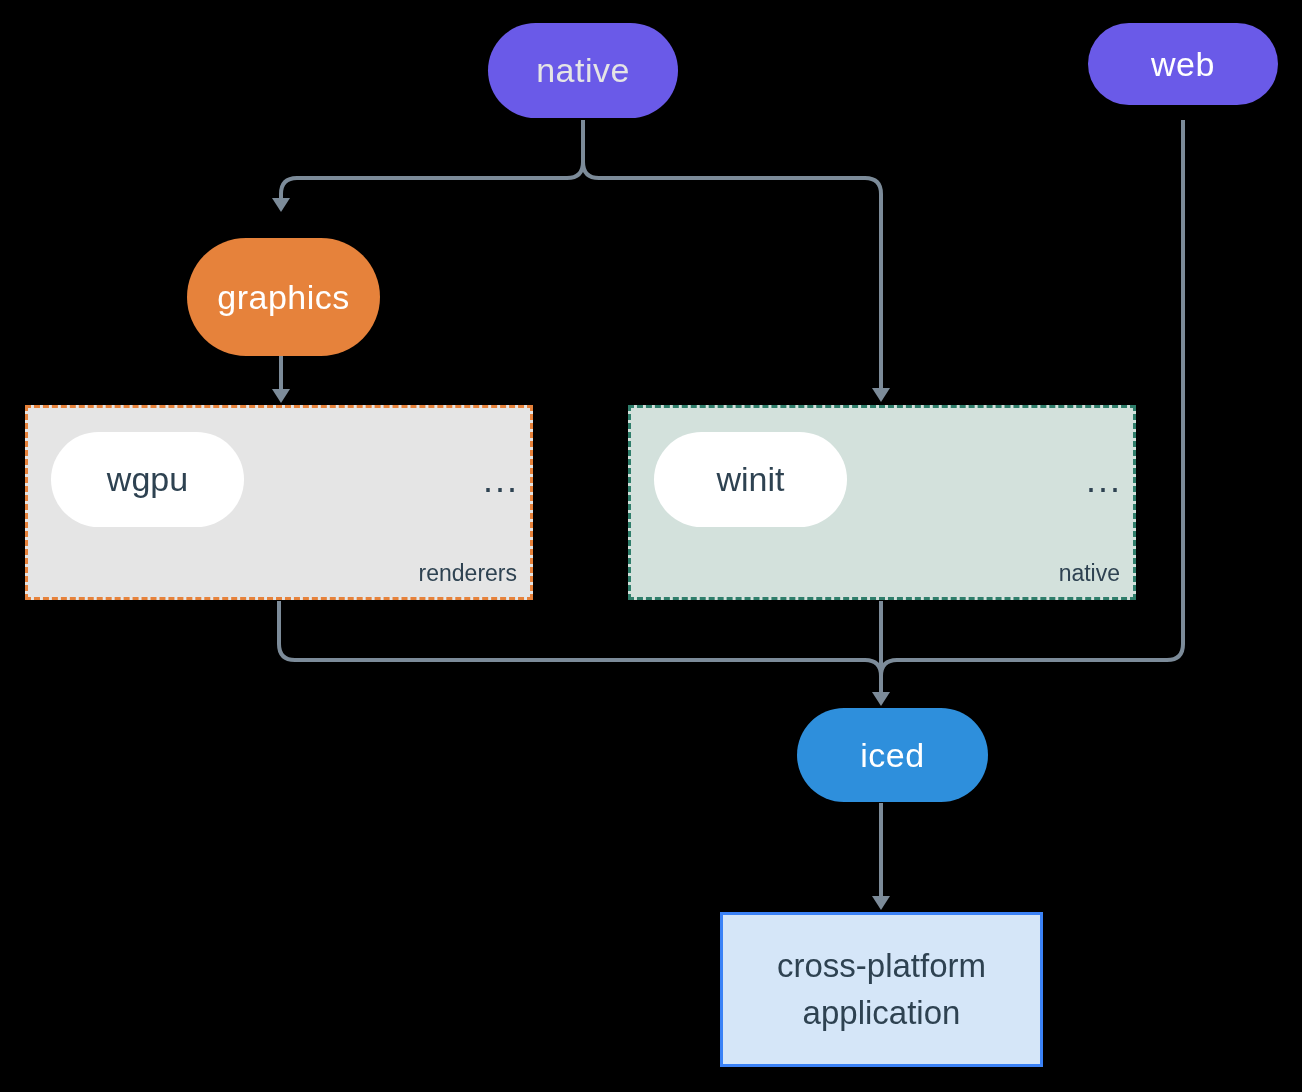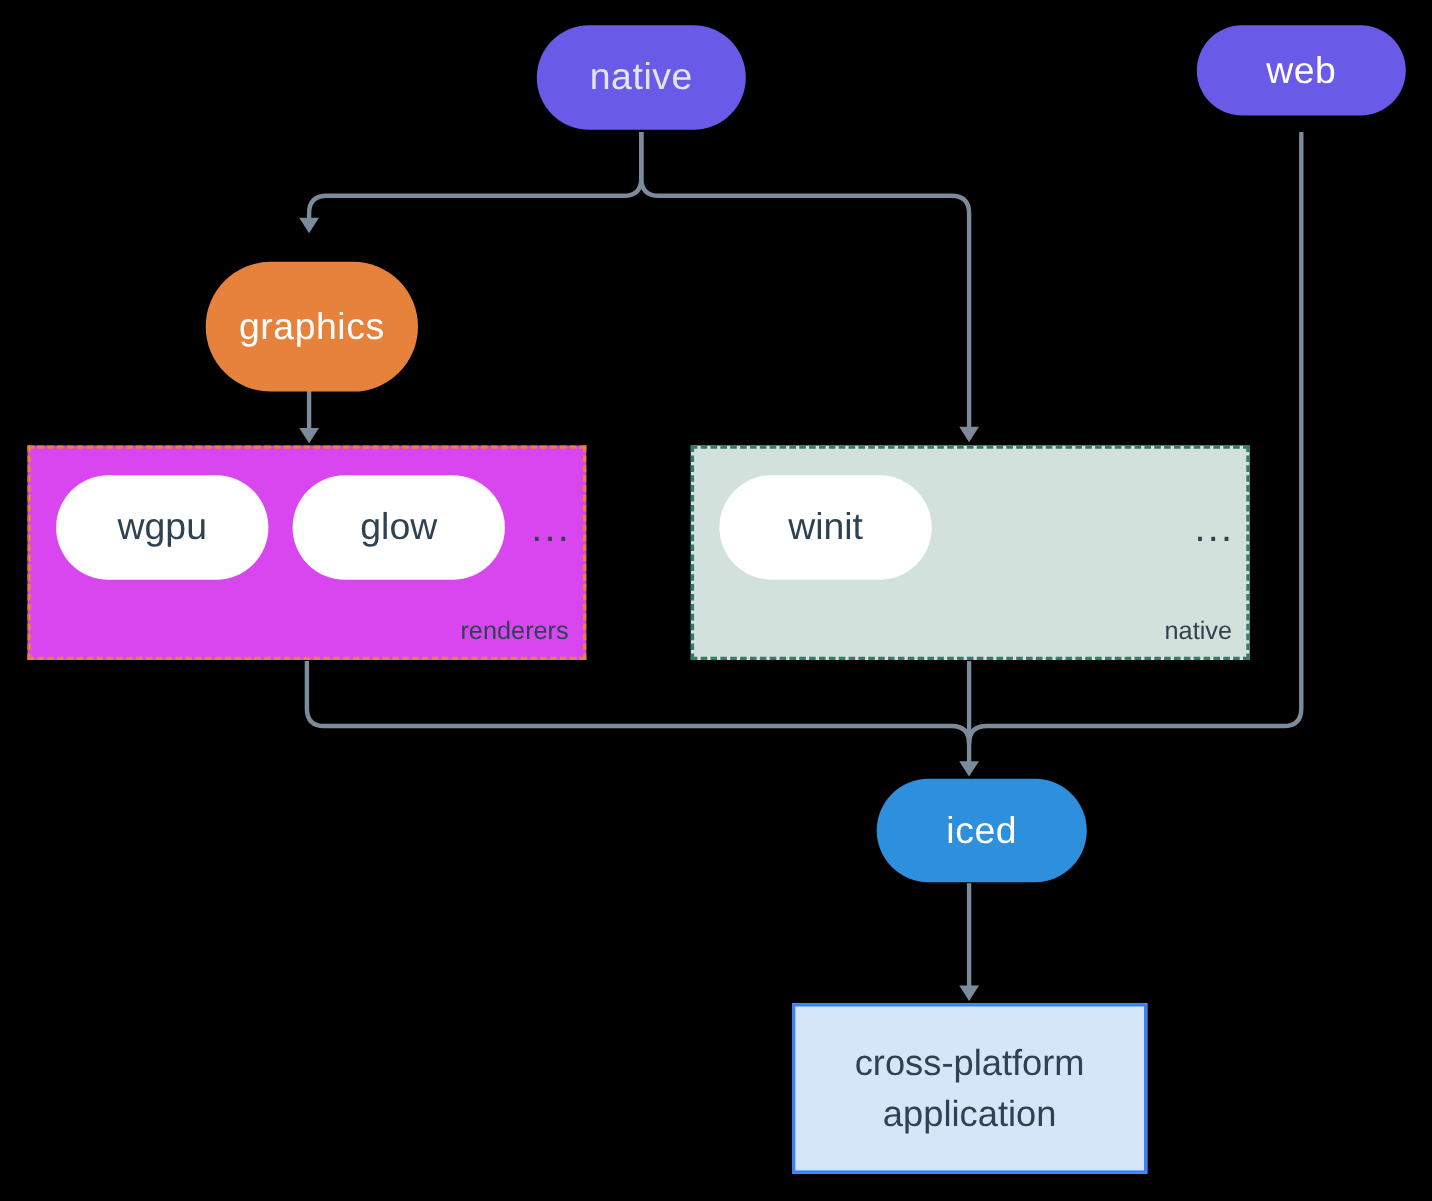--- a/index.html
+++ b/index.html
@@ -50,21 +50,21 @@
   .group-box {
     position: absolute;
     top: 405px;
     width: 508px;
     height: 195px;
     border: 3px dashed;
     box-sizing: border-box;
   }
   .group-renderers {
     left: 25px;
-    background: #d946ef;
+    background: #e5e5e5;
     border-color: #E6823B;
   }
   .group-shells {
     left: 628px;
     background: #D3E1DC;
     border-color: #2F7E6B;
   }
   .group-box .pill-a { left: 23px;  top: 24px; }
   .group-box .pill-b { left: 238px; top: 24px; }
   .dots {
@@ -140,23 +140,20 @@
   </div>
 
   <div class="pill pill-graphics">
     <span>graphics</span>
   </div>
 
   <div class="group-box group-renderers">
     <div class="pill-white pill-a">
       <span>wgpu</span>
     </div>
-    <div class="pill-white pill-b">
-      <span>glow</span>
-    </div>
     <div class="dots">...</div>
     <div class="group-label">renderers</div>
   </div>
 
   <div class="group-box group-shells">
     <div class="pill-white pill-a">
       <span>winit</span>
     </div>
     <div class="dots">...</div>
     <div class="group-label">native</div>

